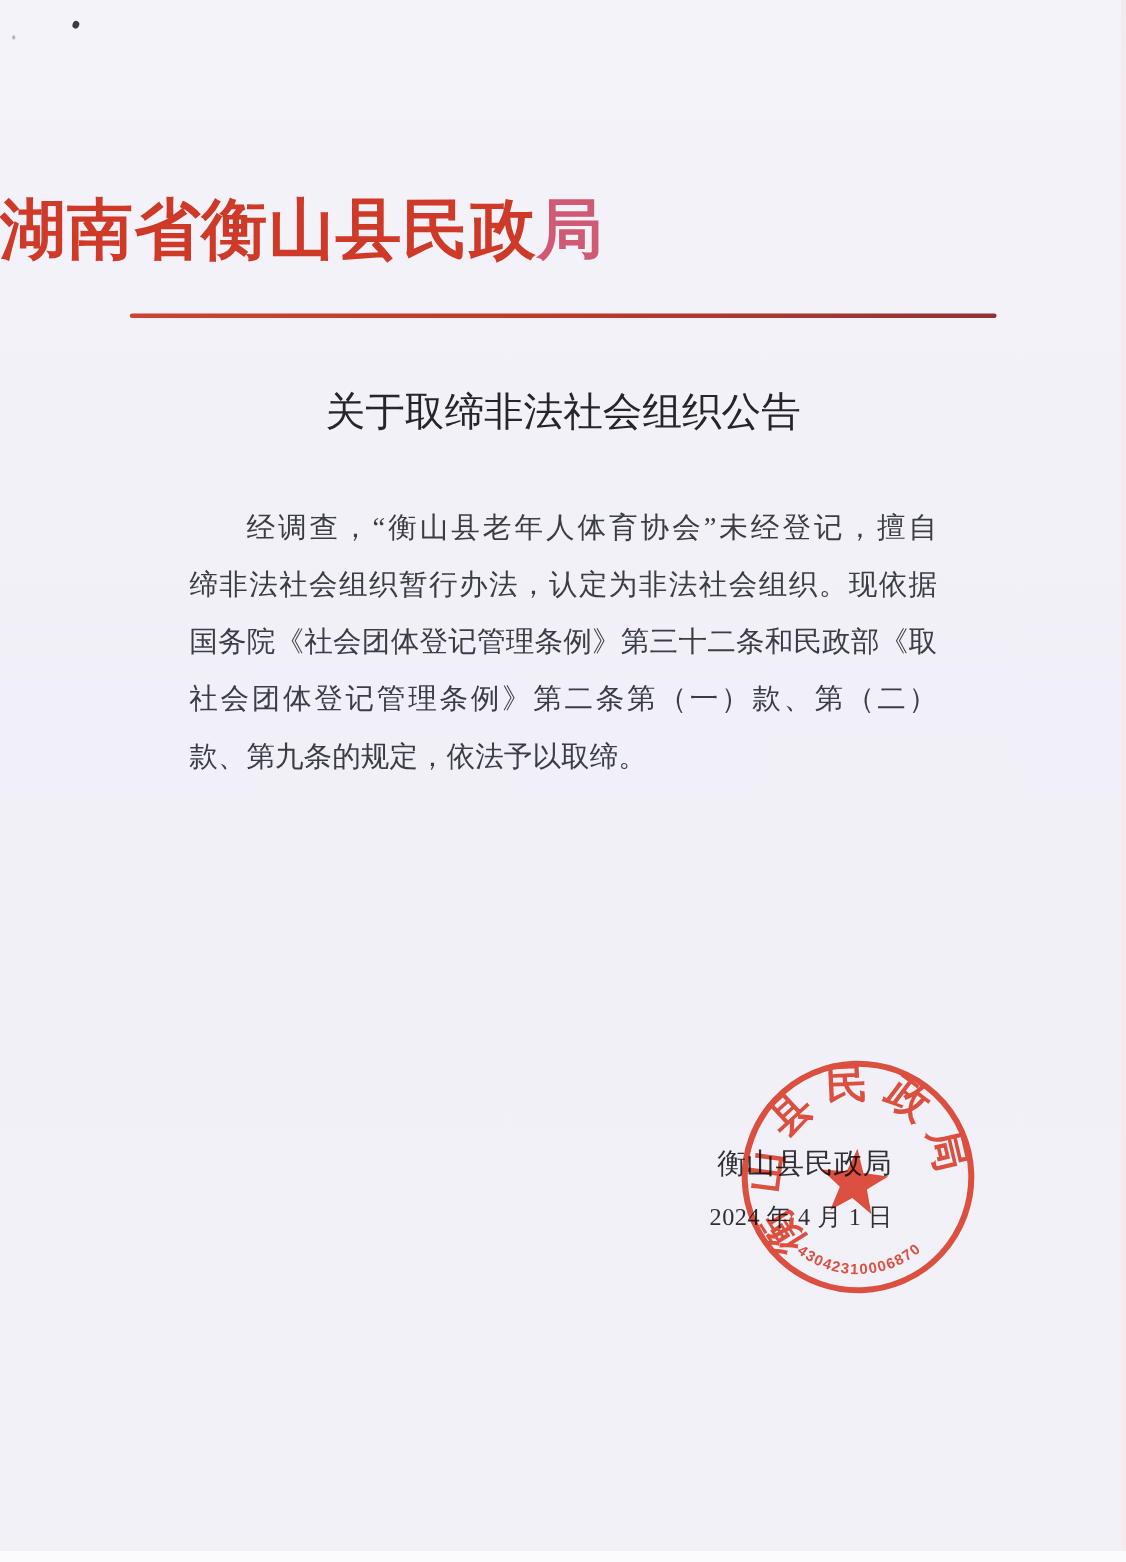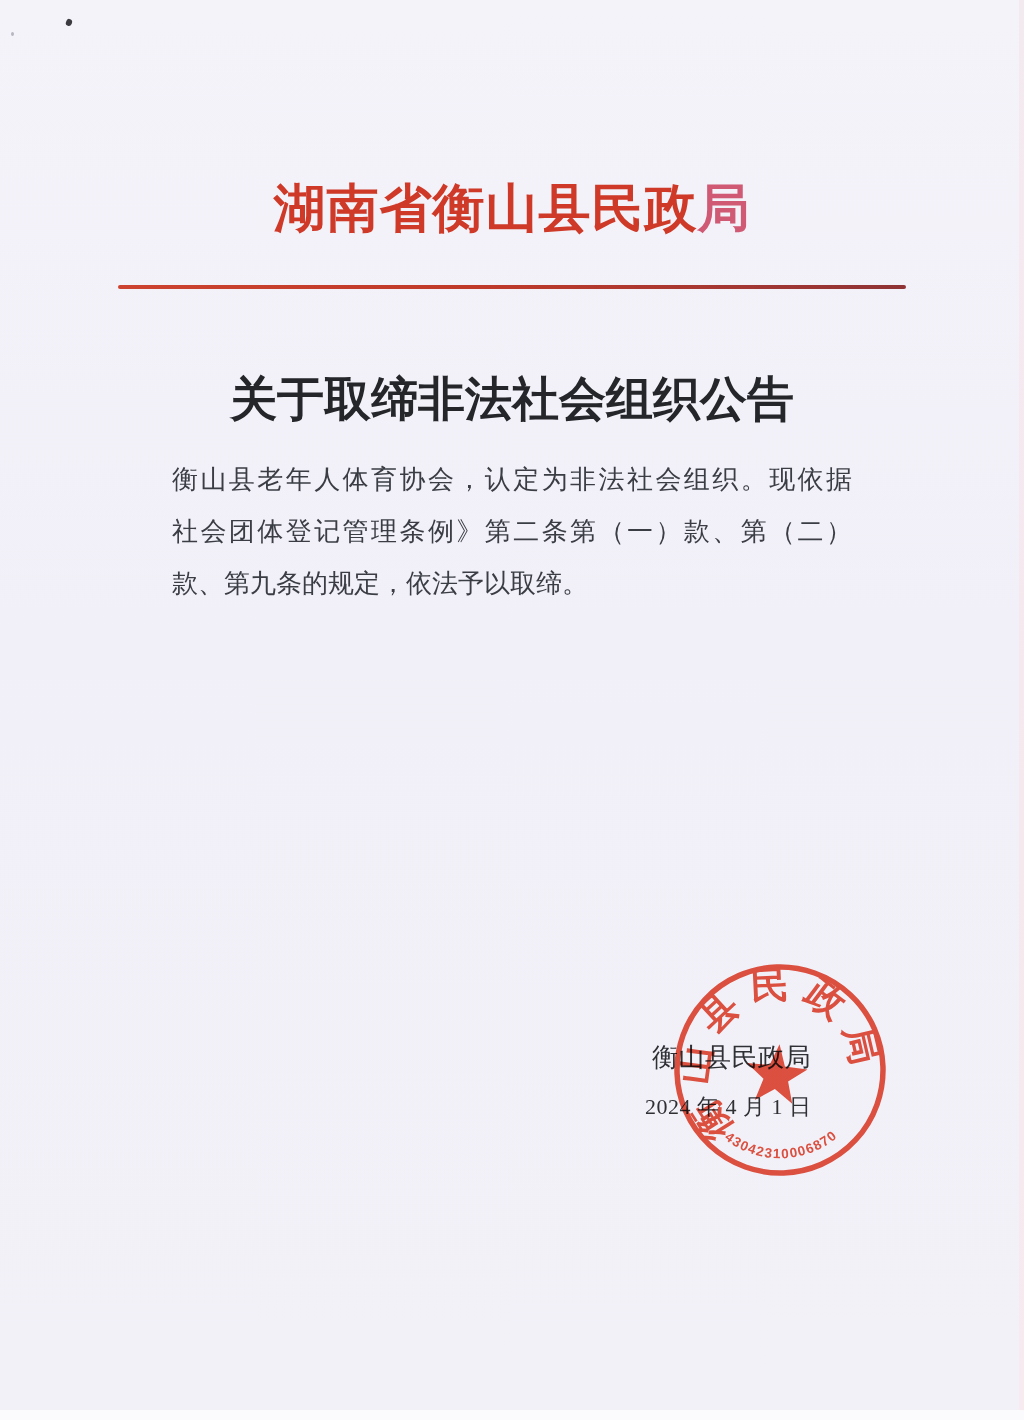--- a/index.html
+++ b/index.html
@@ -17,38 +17,38 @@
     width: 6px; height: 7px; background: #3c3c40;
     border-radius: 45% 55% 50% 50%;
     transform: rotate(25deg);
   }
   .scan-speck2 {
     position: absolute; left: 11px; top: 32px;
     width: 3px; height: 4px; background: #b9b6c4; border-radius: 50%;
   }
   .agency-header {
     position: absolute; top: 166px; left: 0; width: 100%;
-    text-align: center;
-    font-size: 52px; font-weight: bold;
+    text-align: left;
+    font-size: 60px; font-weight: bold;
     color: #cf3a28;
     letter-spacing: 1px;
     line-height: 86px;
     white-space: nowrap;
   }
   .agency-header .last-char { color: #d05a74; }
   .header-rule {
     position: absolute; top: 285px; left: 118px;
     width: 788px; height: 4px;
     background: linear-gradient(90deg, #cc4330 0%, #c03a2a 45%, #a23733 80%, #8f3336 100%);
     border-radius: 2px;
   }
   .notice-title {
-    position: absolute; top: 368px; left: 0; width: 100%;
+    position: absolute; top: 350px; left: 0; width: 100%;
     text-align: center;
-    font-size: 47px; font-weight: bold;
+    font-size: 36px; font-weight: normal;
     color: #24262a;
     letter-spacing: 0px;
     white-space: nowrap;
   }
   .body-block {
     position: absolute; top: 454px; left: 172px;
     width: 680px;
     font-size: 26px;
     line-height: 52px;
     color: #3a3d44;
@@ -108,21 +108,23 @@
 
   <div class="agency-header">
     <span>湖南省衡山县民政</span><span class="last-char">局</span>
   </div>
 
   <div class="header-rule"></div>
 
   <div class="notice-title">关于取缔非法社会组织公告</div>
 
   <div class="body-block">
-    <div class="body-line">衡山县老年人体育协会，认定为非法社会组织。现依据</div>
+    <div class="body-line indent">经调查，“衡山县老年人体育协会”未经登记，擅自</div>
+    <div class="body-line">缔非法社会组织暂行办法，认定为非法社会组织。现依据</div>
+    <div class="body-line">国务院《社会团体登记管理条例》第三十二条和民政部《取</div>
     <div class="body-line">社会团体登记管理条例》第二条第（一）款、第（二）</div>
     <div class="body-line no-just">款、第九条的规定，依法予以取缔。</div>
   </div>
 
   <div class="signature-name">衡山县民政局</div>
 
   <div class="signature-date">2024 年 4 月 1 日</div>
 
   <div class="official-seal">
     <svg viewBox="-112 -112 224 224" xmlns="http://www.w3.org/2000/svg">

